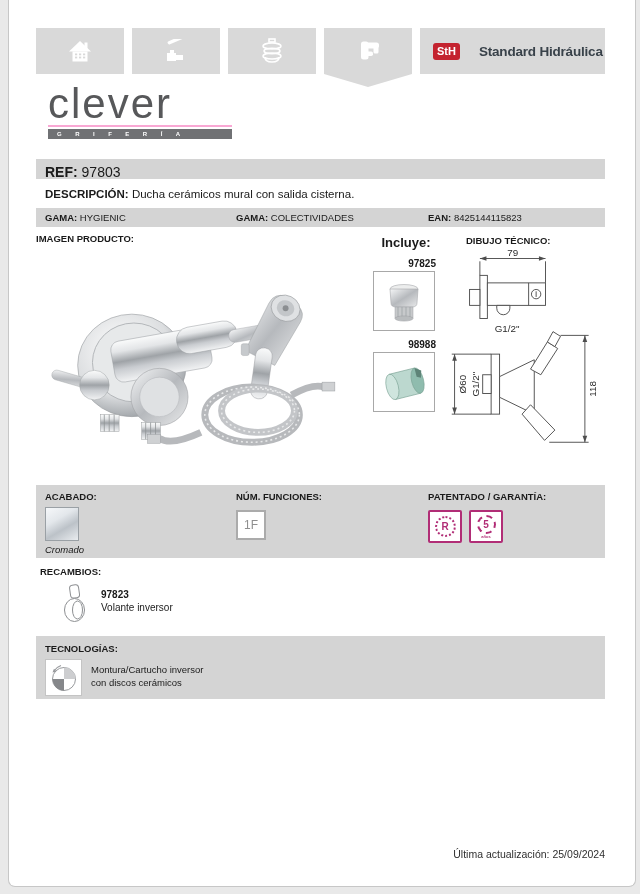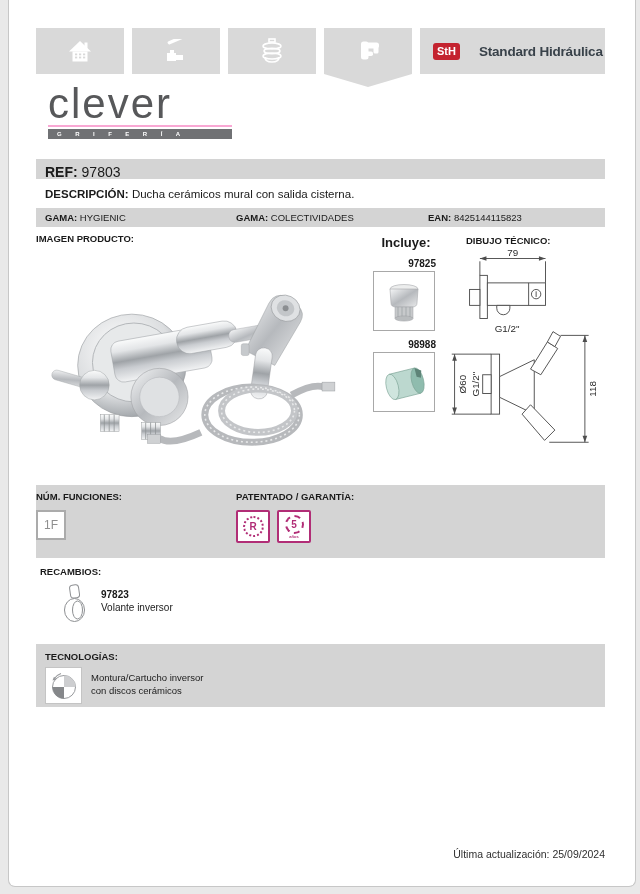--- a/index.html
+++ b/index.html
@@ -79,21 +79,21 @@
          display:flex; align-items:center; justify-content:center;
          font-weight:bold; font-size:10px; color:#b12d76; }
   .war-caption { font-size:4px; color:#b12d76; font-weight:bold; line-height:1; margin-top:1px; }
 
   
   .recambios { padding:8px 0 0 4px; height:72px; }
   .rec-item { display:flex; gap:12px; margin-top:6px; margin-left:21px; }
   .rec-codes { font-size:10px; padding-top:5px; line-height:1.3; }
 
   
-  .tech-bar { background:#d4d4d4; height:63px; padding:7px 0 0 9px; margin-top:14px; }
+  .tech-bar { background:#d4d4d4; height:63px; padding:7px 0 0 9px; margin-top:6px; }
   .tech-item { display:flex; gap:9px; margin-top:5px; }
   .tech-iconbox { width:37px; height:37px; background:#fff; border:1px solid #c4c4c4;
          display:flex; align-items:center; justify-content:center; }
   .tech-text { font-size:9.5px; padding-top:5px; line-height:1.35; }
 
   .footer { position:absolute; right:30px; bottom:26px; 
          font-size:10.5px; color:#2f2f2f; }
 
   .dtext { font-family:"Liberation Sans", sans-serif; font-size:10.5px; fill:#2b2b2b; }
   .dline { stroke:#4d4d4d; stroke-width:1; fill:none; }
@@ -329,20 +329,25 @@
             <polygon class="darr" points="146,206 143.5,199 148.5,199"></polygon>
             <line class="dline" x1="120" y1="92" x2="150" y2="92"></line>
             <line class="dline" x1="108" y1="206" x2="150" y2="206"></line>
             <text class="dtext" transform="translate(158 149) rotate(-90)" text-anchor="middle">118</text>
           </g>
         </svg>
       </div>
     </div>
 
     <div class="spec-bar">
+      <div class="spec-cell pad9">
+        <div class="section-label">ACABADO:</div>
+        <div class="swatch"></div>
+        <div class="finish-name">Cromado</div>
+      </div>
       <div class="spec-cell">
         <div class="section-label">NÚM. FUNCIONES:</div>
         <div class="fn-box">1F</div>
       </div>
       <div class="spec-cell">
         <div class="section-label">PATENTADO / GARANTÍA:</div>
         <div class="patent-row">
           <div class="patent-box">
             <div class="reg-circle">R</div>
           </div>

